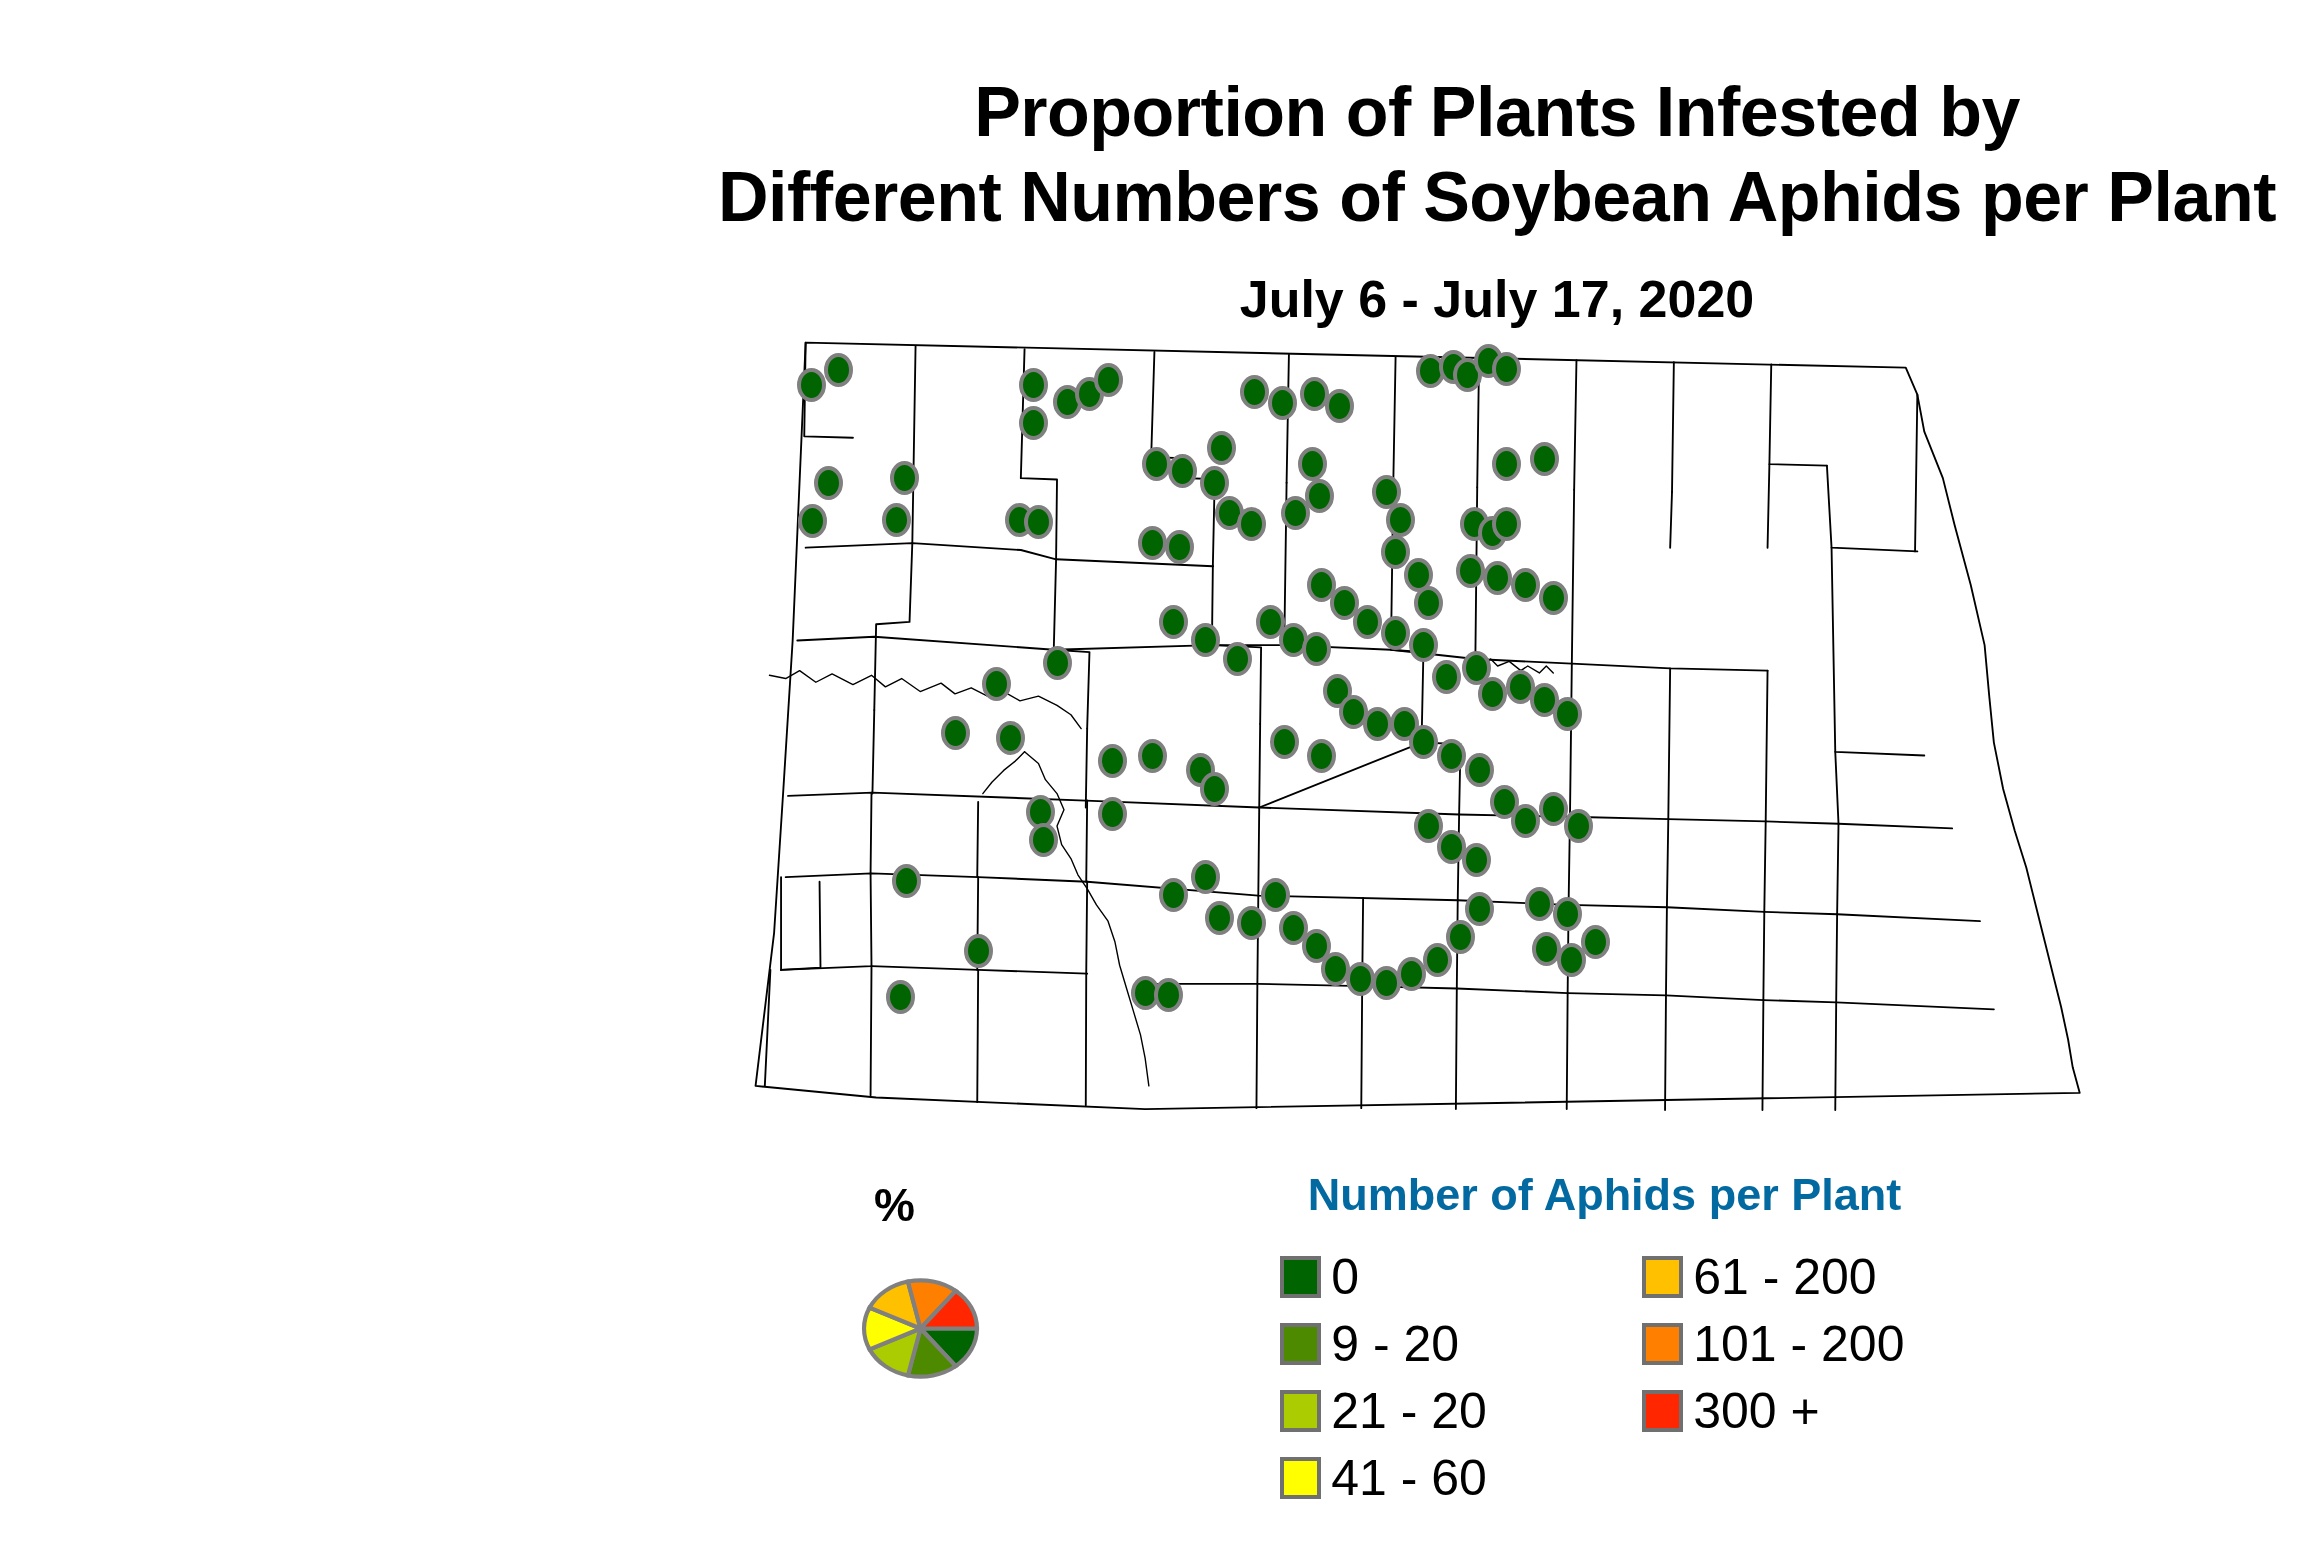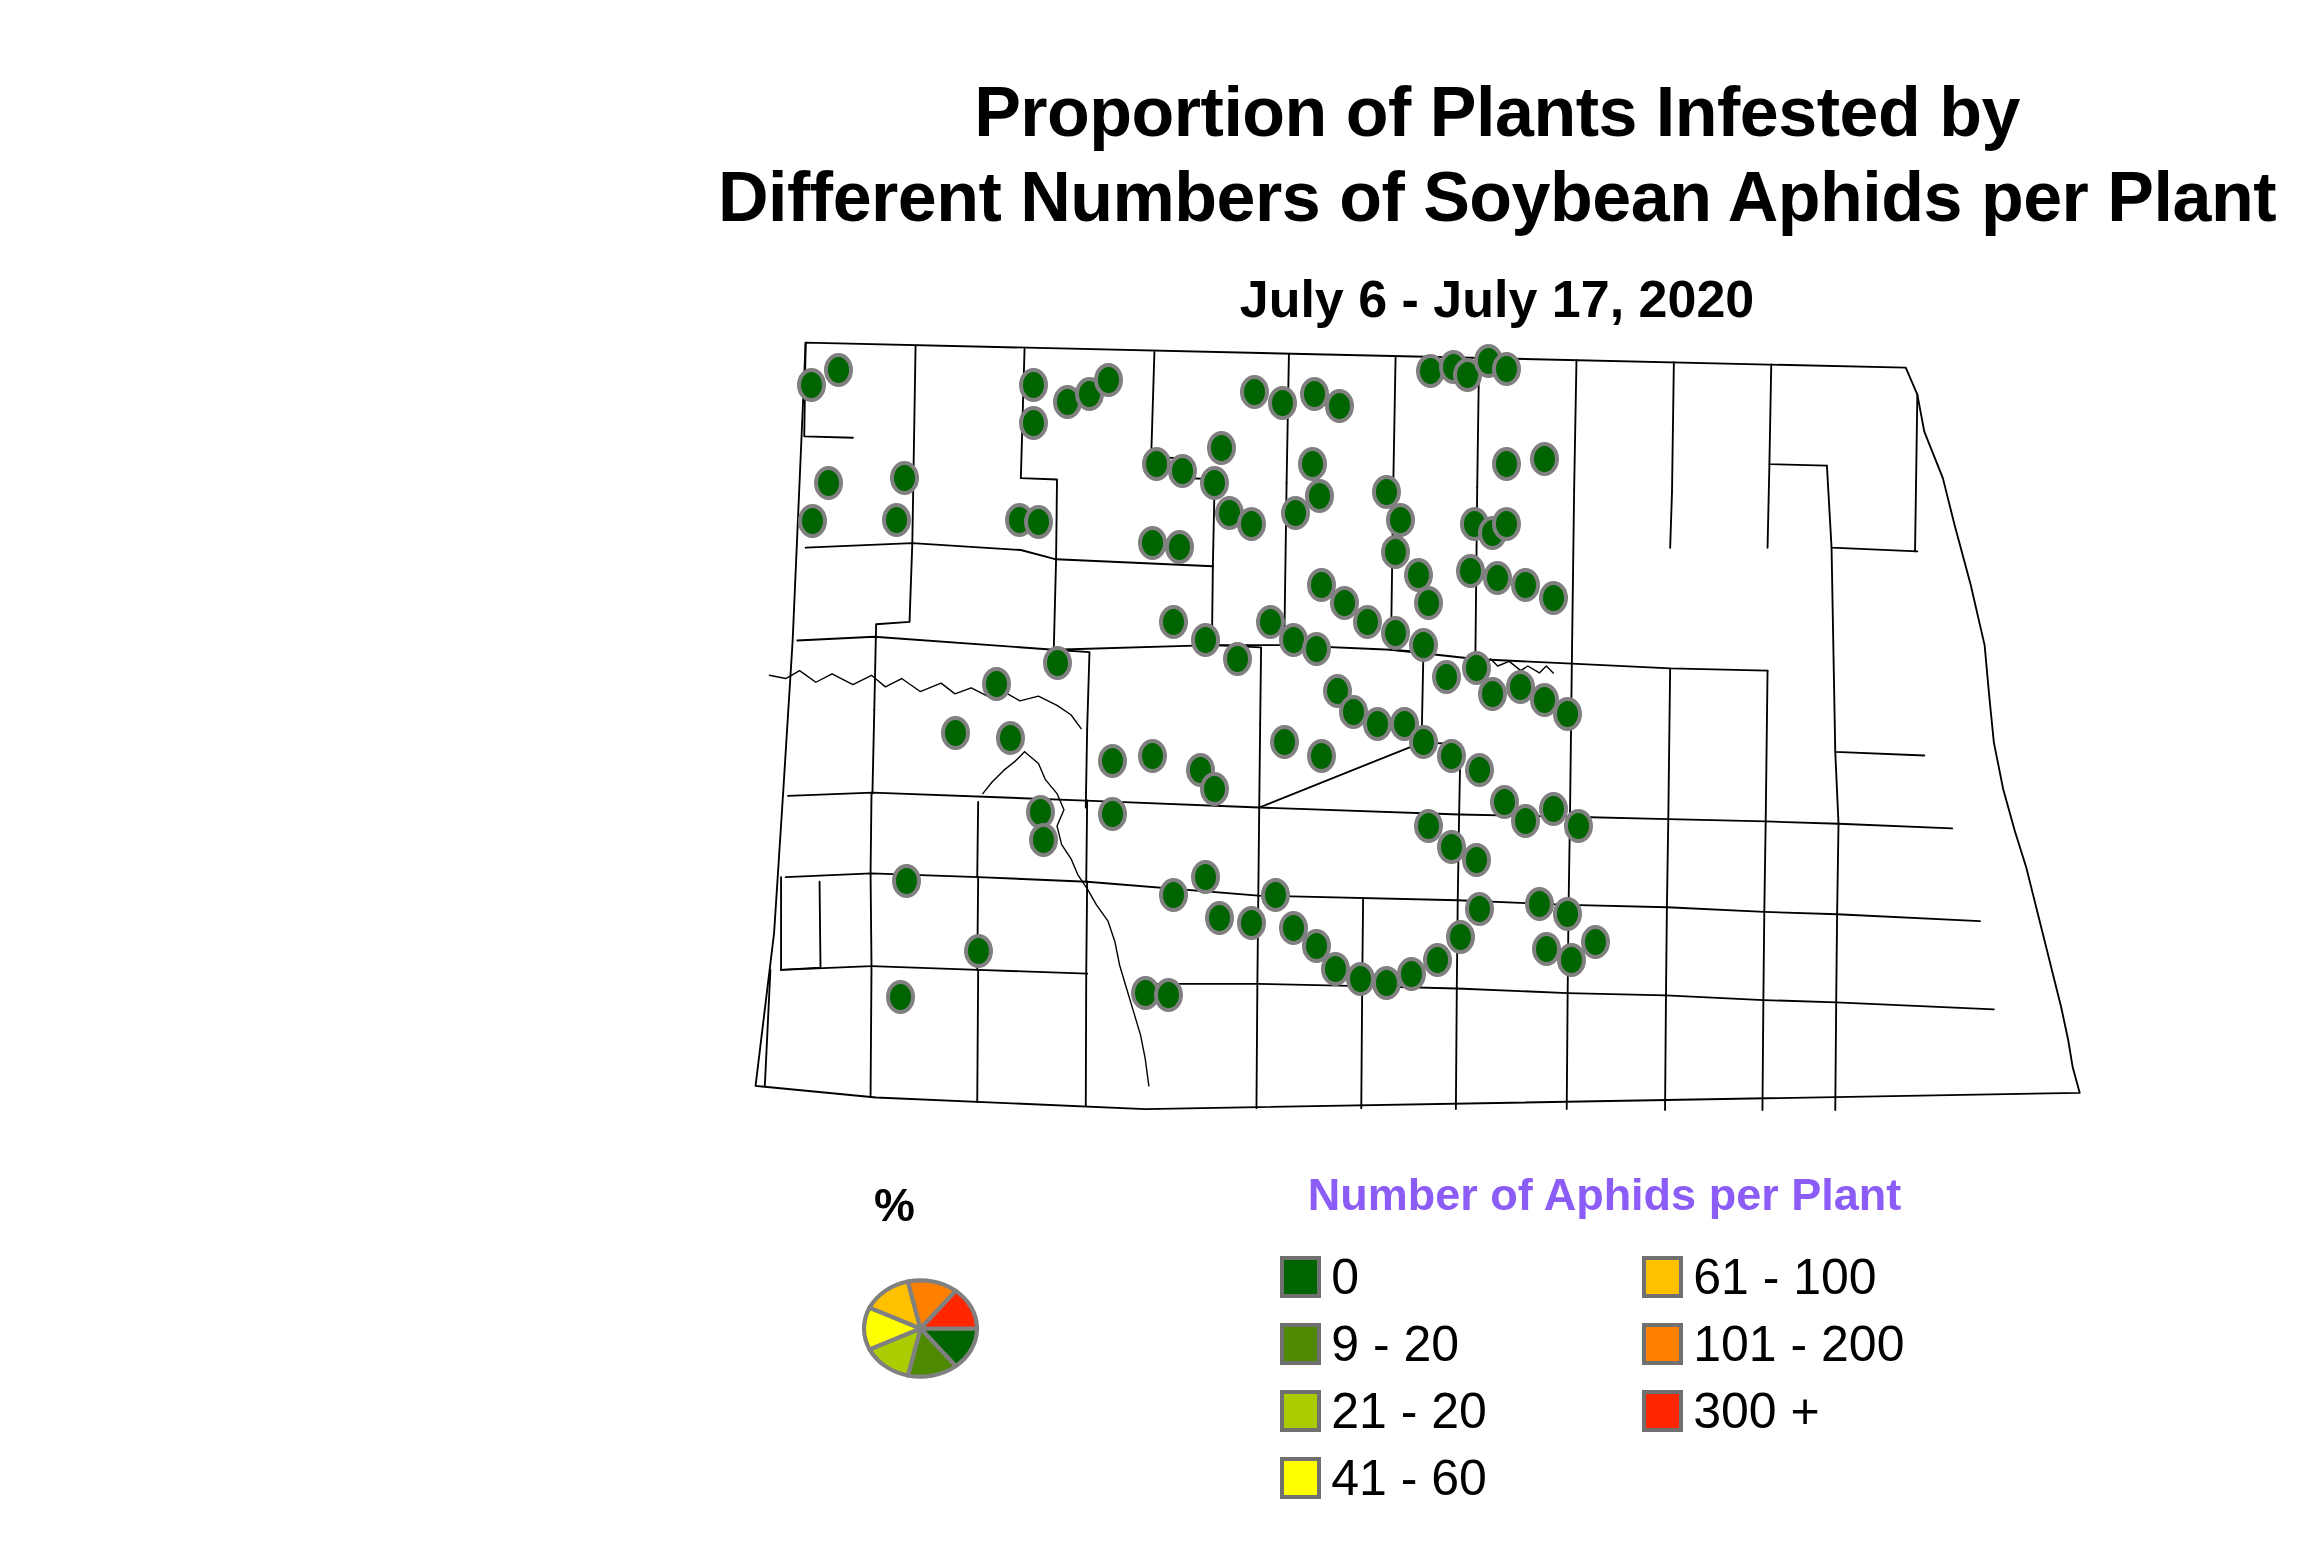--- a/index.html
+++ b/index.html
@@ -111,21 +111,21 @@
     height: 352px;
   }
   #cat-legend-title {
     position: absolute;
     left: 0;
     top: 0;
     width: 649px;
     text-align: center;
     font-size: 45px;
     font-weight: bold;
-    color: #8b5cf6;
+    color: #0369a1;
     white-space: nowrap;
   }
   .legend-col {
     position: absolute;
     top: 74px;
   }
   #legend-col-left  { left: 0px; }
   #legend-col-right { left: 362px; }
 
   .legend-item {
@@ -409,21 +409,21 @@
         <span class="legend-text">21 - 20</span>
       </div>
       <div class="legend-item">
         <div class="legend-swatch" style="background: rgb(255, 255, 0);"></div>
         <span class="legend-text">41 - 60</span>
       </div>
     </div>
   <div class="legend-col" id="legend-col-right">
       <div class="legend-item">
         <div class="legend-swatch" style="background: rgb(255, 192, 0);"></div>
-        <span class="legend-text">61 - 100</span>
+        <span class="legend-text">61 - 200</span>
       </div>
       <div class="legend-item">
         <div class="legend-swatch" style="background: rgb(255, 128, 0);"></div>
         <span class="legend-text">101 - 200</span>
       </div>
       <div class="legend-item">
         <div class="legend-swatch" style="background: rgb(255, 38, 0);"></div>
         <span class="legend-text">300 +</span>
       </div>
     </div>

